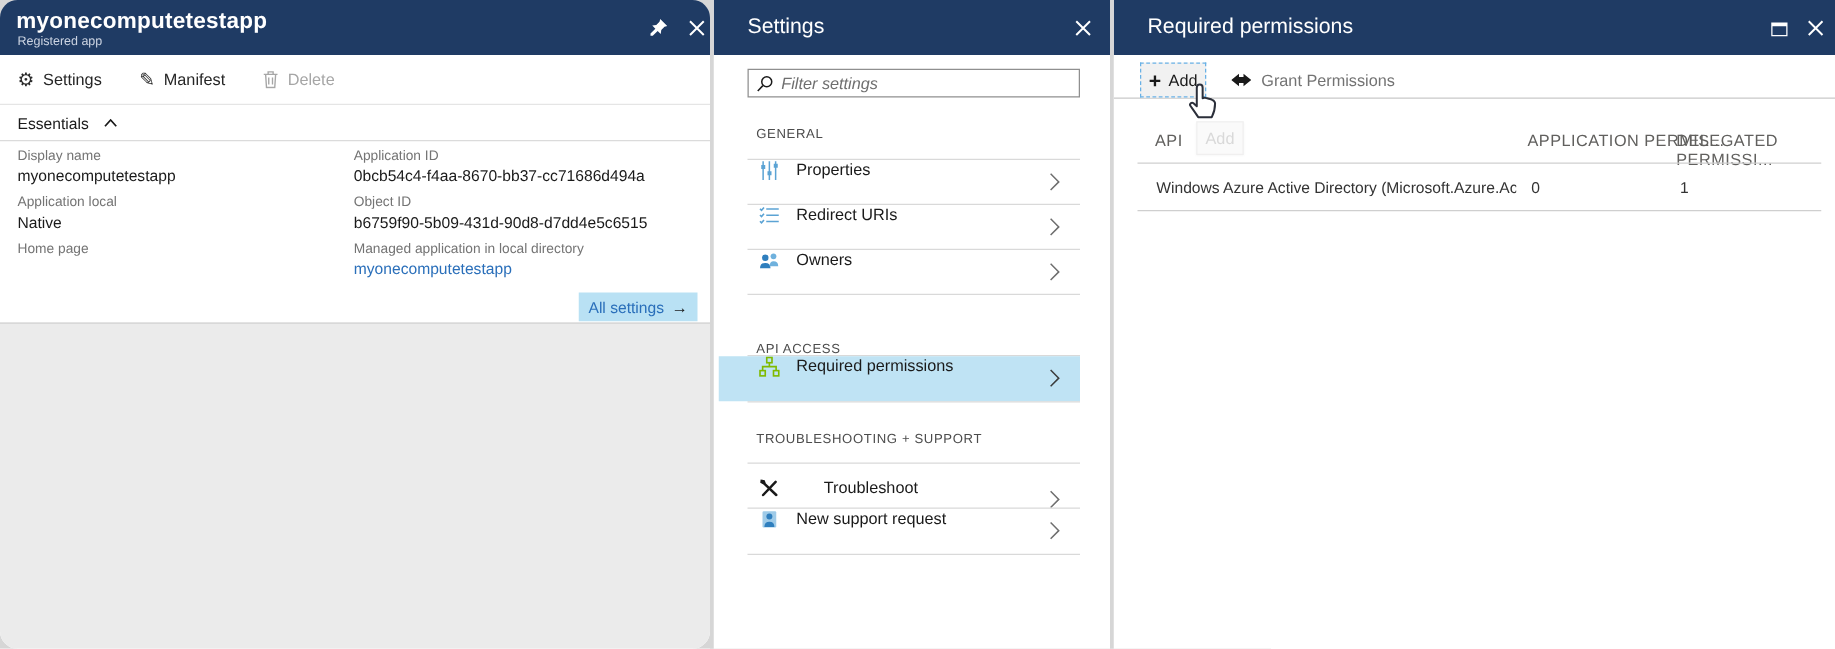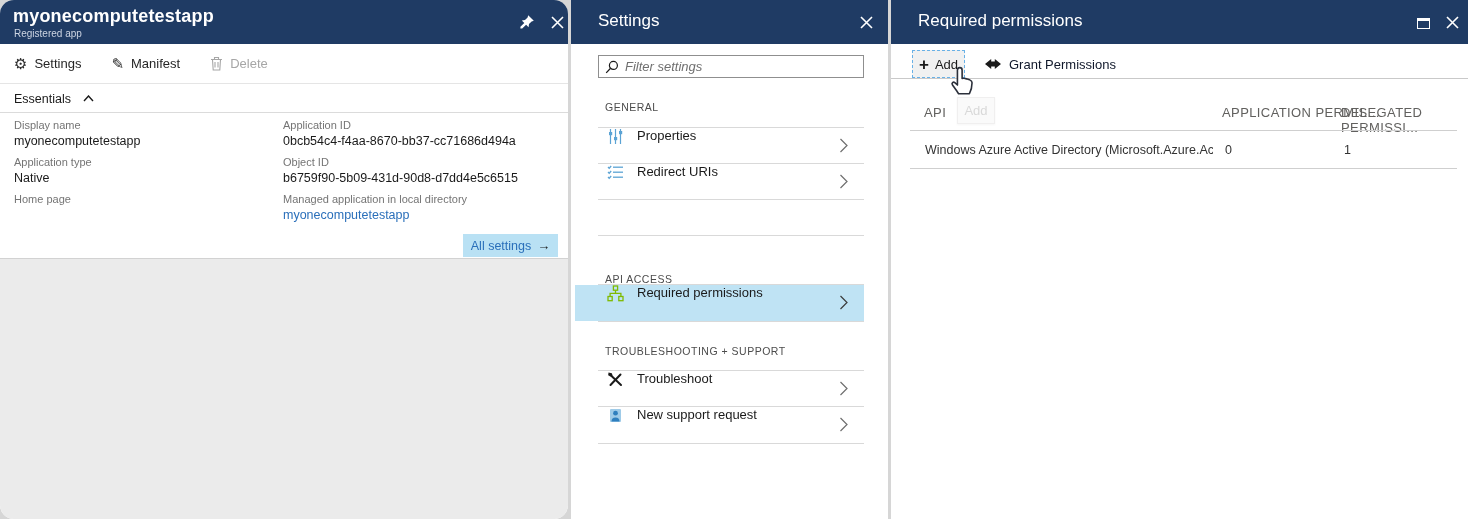--- a/index.html
+++ b/index.html
@@ -57,21 +57,21 @@
   .srow .micon { width:17px; height:17px; margin-right:13px; flex:0 0 auto; }
   .srow .mlabel { font-size:13px; color:#1a1a1a; }
   .srow .chev { position:absolute; right:16px; top:10px; }
 
   
   .toolbar3 { position:absolute; top:44px; left:0; right:0; height:35px; border-bottom:1px solid #c9c9c9; }
   .add-btn { position:absolute; left:21px; top:6px; width:53px; height:28px; background:#f1f1f1; border:1px dashed #69b1e6; display:flex; align-items:center; justify-content:center; cursor:pointer; }
   .add-btn .plus { font-size:17px; font-weight:700; color:#1a1a1a; margin-right:6px; line-height:1; }
   .add-btn .albl { font-size:13px; color:#1a1a1a; }
   .grant-btn { position:absolute; left:94px; top:9px; height:22px; display:flex; align-items:center; cursor:pointer; }
-  .grant-btn .glbl { font-size:13px; color:#0f172a; margin-left:8px; }
+  .grant-btn .glbl { font-size:13px; color:#737373; margin-left:8px; }
 
   .ghost-tip { position:absolute; left:66px; top:97px; width:38px; height:27px; background:#fafafa; border:1px solid #f0efef; display:flex; align-items:center; justify-content:center; font-size:13px; color:#d9d9d9; box-shadow:0 1px 2px rgba(0,0,0,.04); }
 
   .thead { position:absolute; top:105px; font-size:13px; letter-spacing:.4px; color:#61605e; }
   .th-api { left:33px; }
   .th-app { left:331px; }
   .th-del { left:450px; }
   .hline3 { position:absolute; left:19px; width:547px; height:1px; background:#cfcfcf; }
   .trow { position:absolute; top:131px; left:19px; width:547px; height:37px; display:flex; align-items:center; cursor:pointer; font-size:12.5px; color:#333; }
   .td-api { position:absolute; left:15px; width:288px; white-space:nowrap; overflow:hidden; }
@@ -126,21 +126,21 @@
           <polyline points="1,6 5.5,1 10,6" fill="none" stroke="#1a1a1a" stroke-width="1.4"></polyline>
         </svg>
     </div>
 
     <div class="ess-col col-l">
       <div class="pair">
         <div class="plabel">Display name</div>
         <div class="pvalue">myonecomputetestapp</div>
       </div>
       <div class="pair">
-        <div class="plabel">Application type</div>
+        <div class="plabel">Application local</div>
         <div class="pvalue">Native</div>
       </div>
       <div class="pair">
         <div class="plabel">Home page</div>
         <div class="pvalue"></div>
       </div>
     </div>
 
     <div class="ess-col col-r">
       <div class="pair">
@@ -217,20 +217,32 @@
             <polyline points="1,13 2.2,14.2 4.2,12"></polyline>
             <line x1="6" y1="13.2" x2="16" y2="13.2"></line>
           </g>
         </svg>
       <span class="mlabel">Redirect URIs</span>
       <svg class="chev" width="9" height="15" viewBox="0 0 9 15">
           <polyline points="1.5,1 8,7.5 1.5,14" fill="none" stroke="#6e6e6e" stroke-width="1.2"></polyline>
         </svg>
     </div>
     <div class="hline2" style="top:199px;"></div>
+    <div class="srow" style="top:200px;">
+      <svg class="micon" viewBox="0 0 17 17">
+          <circle cx="5.2" cy="6.2" r="2.6" fill="#2f7fbe"></circle>
+          <path d="M1 14.5 Q1 10.3 5.2 10.3 Q9.4 10.3 9.4 14.5 Z" fill="#2f7fbe"></path>
+          <circle cx="11.8" cy="5" r="2.3" fill="#6fb1dd"></circle>
+          <path d="M8.6 13 Q8.8 9 11.8 9 Q15.6 9 15.6 13 Z" fill="#6fb1dd"></path>
+        </svg>
+      <span class="mlabel">Owners</span>
+      <svg class="chev" width="9" height="15" viewBox="0 0 9 15">
+          <polyline points="1.5,1 8,7.5 1.5,14" fill="none" stroke="#6e6e6e" stroke-width="1.2"></polyline>
+        </svg>
+    </div>
     <div class="hline2" style="top:235px;"></div>
 
     <div class="sheading" style="top:273px;">API ACCESS</div>
 
     <div class="hline2" style="top:284px;"></div>
     <div class="srow selected" style="top:285px;">
       <svg class="micon" viewBox="0 0 17 17">
           <g fill="none" stroke="#7fba00" stroke-width="1.3">
             <rect x="6.4" y="1" width="4.2" height="4.2"></rect>
             <rect x="1" y="11.5" width="4.2" height="4.2"></rect>
@@ -241,21 +253,21 @@
       <span class="mlabel">Required permissions</span>
       <svg class="chev" width="9" height="15" viewBox="0 0 9 15">
           <polyline points="1.5,1 8,7.5 1.5,14" fill="none" stroke="#3b3b3b" stroke-width="1.2"></polyline>
         </svg>
     </div>
     <div class="hline2" style="top:321px;"></div>
 
     <div class="sheading" style="top:345px;">TROUBLESHOOTING + SUPPORT</div>
 
     <div class="hline2" style="top:370px;"></div>
-    <div class="srow" style="top:371px;">
+    <div class="srow" style="top:382px;gap:22px;">
       <svg class="micon" viewBox="0 0 17 17">
           <g stroke="#1a1a1a" stroke-width="2" stroke-linecap="round">
             <line x1="4" y1="4.5" x2="14" y2="14"></line>
             <line x1="13.5" y1="3.5" x2="3.5" y2="14"></line>
           </g>
           <path d="M1.5 1.5 L4.8 2.2 L5.6 4.6 L3.4 5.4 L1.2 4.2 Z" fill="#1a1a1a"></path>
         </svg>
       <span class="mlabel">Troubleshoot</span>
       <svg class="chev" width="9" height="15" viewBox="0 0 9 15">
           <polyline points="1.5,1 8,7.5 1.5,14" fill="none" stroke="#6e6e6e" stroke-width="1.2"></polyline>

